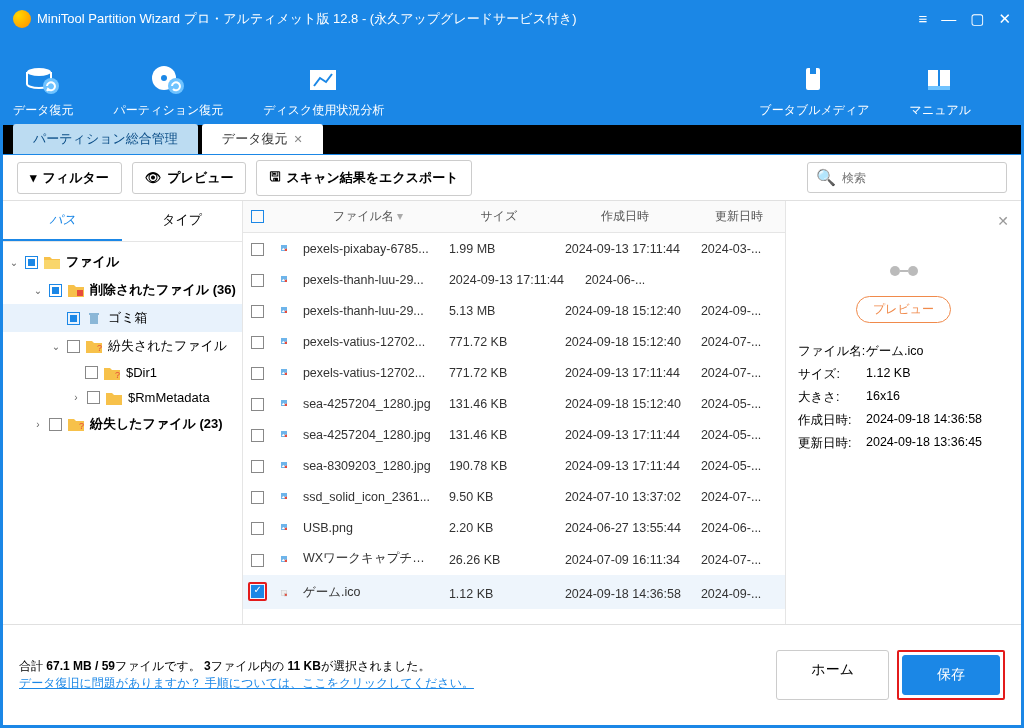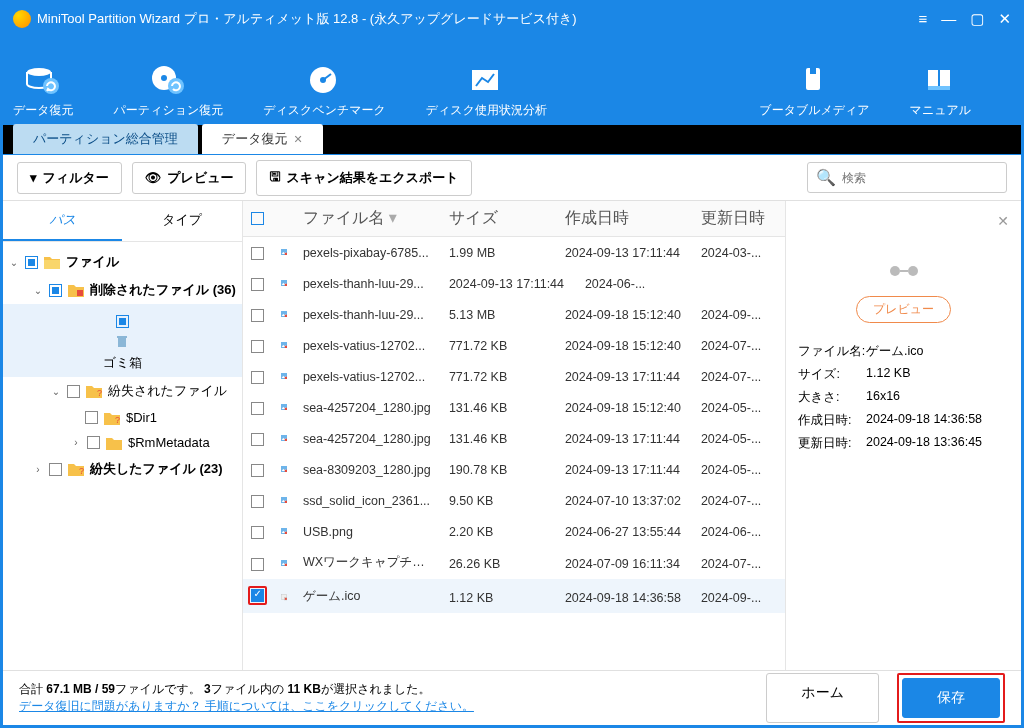--- a/index.html
+++ b/index.html
@@ -21,29 +21,29 @@
 .toolbar .btn { border: 1px solid #ccc; background: #fff; padding: 6px 12px; border-radius: 3px; font-size: 13px; font-weight: bold; display: flex; align-items: center; gap: 6px; cursor: pointer; }
 .toolbar .search { margin-left: auto; border: 1px solid #ccc; border-radius: 3px; padding: 5px 8px; display: flex; align-items: center; gap: 6px; width: 200px; }
 .toolbar .search input { border: none; outline: none; font-size: 12px; flex: 1; }
 .content { flex: 1; display: flex; overflow: hidden; }
 .sidetabs { flex: 0 0 228px; border-right: 1px solid #e5e5e5; display: flex; flex-direction: column; }
 .sidetabs .tabrow { display: flex; border-bottom: 1px solid #e5e5e5; }
 .sidetabs .tabrow div { flex: 1; text-align: center; padding: 10px 0; font-size: 13px; cursor: pointer; }
 .sidetabs .tabrow .active { color: #1b87e6; border-bottom: 2px solid #1b87e6; font-style: italic; }
 .tree { flex: 1; overflow: auto; font-size: 13px; padding: 6px 0; }
 .tree .node { display: flex; align-items: center; padding: 5px 6px; gap: 6px; white-space: nowrap; }
-.tree .node.sel { background: #e8f2fc; flex-direction: column; }
+.tree .node.sel { background: #e8f2fc; }
 .tree .indent { display: inline-block; }
 .tree .chev { width: 10px; text-align: center; color: #666; font-size: 10px; }
 .tree .cb { width: 13px; height: 13px; border: 1px solid #888; display: inline-block; }
 .tree .cb.part2 { border-color:#1b87e6; }
 .tree .cb.part2::after { content:""; display:block; margin:2px; width:7px; height:7px; background:#1b87e6; }
 .tree .fold { width:16px; height:14px; }
 .filelist { flex: 1; display: flex; flex-direction: column; border-right: 1px solid #e5e5e5; }
-.fh { display: flex; border-bottom: 1px solid #e5e5e5; font-size: 16px; color: #555; background: #fafafa; }
+.fh { display: flex; border-bottom: 1px solid #e5e5e5; font-size: 12px; color: #555; background: #fafafa; text-align: center; }
 .fh div, .row div { padding: 7px 8px; overflow: hidden; text-overflow: ellipsis; white-space: nowrap; }
 .col-cb { flex: 0 0 30px; display:flex; align-items:center; justify-content:center; }
 .col-ico { flex: 0 0 22px; display:flex; align-items:center; }
 .col-name { flex: 0 0 146px; }
 .col-size { flex: 0 0 116px; }
 .col-date { flex: 0 0 136px; }
 .col-mod { flex: 1; }
 .frows { flex: 1; overflow: auto; }
 .row { display: flex; font-size: 12.5px; color: #333; align-items: flex-end; border-bottom: 1px solid transparent; }
 .row.sel { background: #eef5fc; }
@@ -52,23 +52,23 @@
 .row .cb.checked::after { content:"✓"; color:#fff; font-size:10px; position:absolute; top:-2px; left:1px; }
 .row .fi { width:16px; height:16px; }
 .hl { border: 2px solid #e31b1b; display:inline-flex; padding:1px; border-radius:2px; }
 .details { flex: 0 0 235px; padding: 12px; font-size: 12.5px; position: relative; }
 .details .close { position: absolute; top: 12px; right: 12px; color: #999; font-size: 14px; cursor: pointer; }
 .details .face { text-align: center; margin: 50px 0 10px; }
 .details .pvbtn { border: 1px solid #f08a4b; color: #f08a4b; background: #fff; border-radius: 15px; padding: 4px 16px; font-size: 12px; cursor: pointer; }
 .details .meta { margin-top: 20px; }
 .details .meta div { display: flex; margin: 6px 0; }
 .details .meta .k { flex: 0 0 68px; }
-.footer { border-top: 1px solid #e0e0e0; padding: 2px 16px; display: flex; align-items: center; font-size: 12px; }
+.footer { border-top: 1px solid #e0e0e0; padding: 25px 16px; display: flex; align-items: center; font-size: 12px; }
 .footer .info a { color: #1b87e6; text-decoration: underline; }
-.footer .fbtns { margin-left: auto; display: flex; gap: 18px; }
+.footer .fbtns { margin-left: auto; display: flex; gap: 8px; }
 .footer .fbtn { padding: 10px 34px; border: 1px solid #ccc; background: #fff; border-radius: 3px; font-size: 14px; cursor: pointer; text-align: center; }
 .footer .fbtn.primary { background: #1b87e6; color: #fff; border-color: #1b87e6; font-family: Liberation Serif, serif; }
 .hl-save { border: 2px solid #e31b1b; padding: 3px; border-radius: 2px; }
 svg.foldericon .f1{fill:#f7c14a;} svg.foldericon .f2{fill:#f9d66c;}
 svg.imgicon rect{fill:#6db4ea;} svg.imgicon .m{fill:#fff;} svg.imgicon .x{fill:#e74c3c;}
 svg.icofile rect{fill:#eee;stroke:#bbb;} svg.icofile .x{fill:#e74c3c;}
 svg.trash rect,svg.trash path{fill:#8bb7d7;}
 </style>
 </head>
 <body>
@@ -98,28 +98,20 @@
     <svg viewBox="0 0 36 32">
         <circle cx="14" cy="14" r="12" fill="#fff"></circle>
         <circle cx="14" cy="14" r="3" fill="#1b87e6"></circle>
         <circle class="accent" cx="26" cy="22" r="8"></circle>
         <path d="M22 22a4 4 0 1 1 1 3" fill="none" stroke="#fff" stroke-width="2"></path>
       </svg>
     <span>パーティション復元</span>
   </div>
   <div class="rb">
     <svg viewBox="0 0 36 32">
-        <circle cx="16" cy="16" r="13" fill="#fff"></circle>
-        <circle cx="16" cy="16" r="3" fill="#1b87e6"></circle>
-        <path d="M16 16 L24 10" stroke="#1b87e6" stroke-width="2"></path>
-      </svg>
-    <span>ディスクベンチマーク</span>
-  </div>
-  <div class="rb">
-    <svg viewBox="0 0 36 32">
         <rect x="4" y="6" width="26" height="20" fill="#fff"></rect>
         <polyline points="8,22 14,14 20,18 26,10" fill="none" stroke="#1b87e6" stroke-width="2"></polyline>
       </svg>
     <span>ディスク使用状況分析</span>
   </div>
   <div class="spacer"></div>
   <div class="rb">
     <svg viewBox="0 0 36 32">
         <rect x="10" y="4" width="14" height="22" fill="#fff" rx="2"></rect>
         <rect x="14" y="4" width="6" height="6" fill="#1b87e6"></rect>

